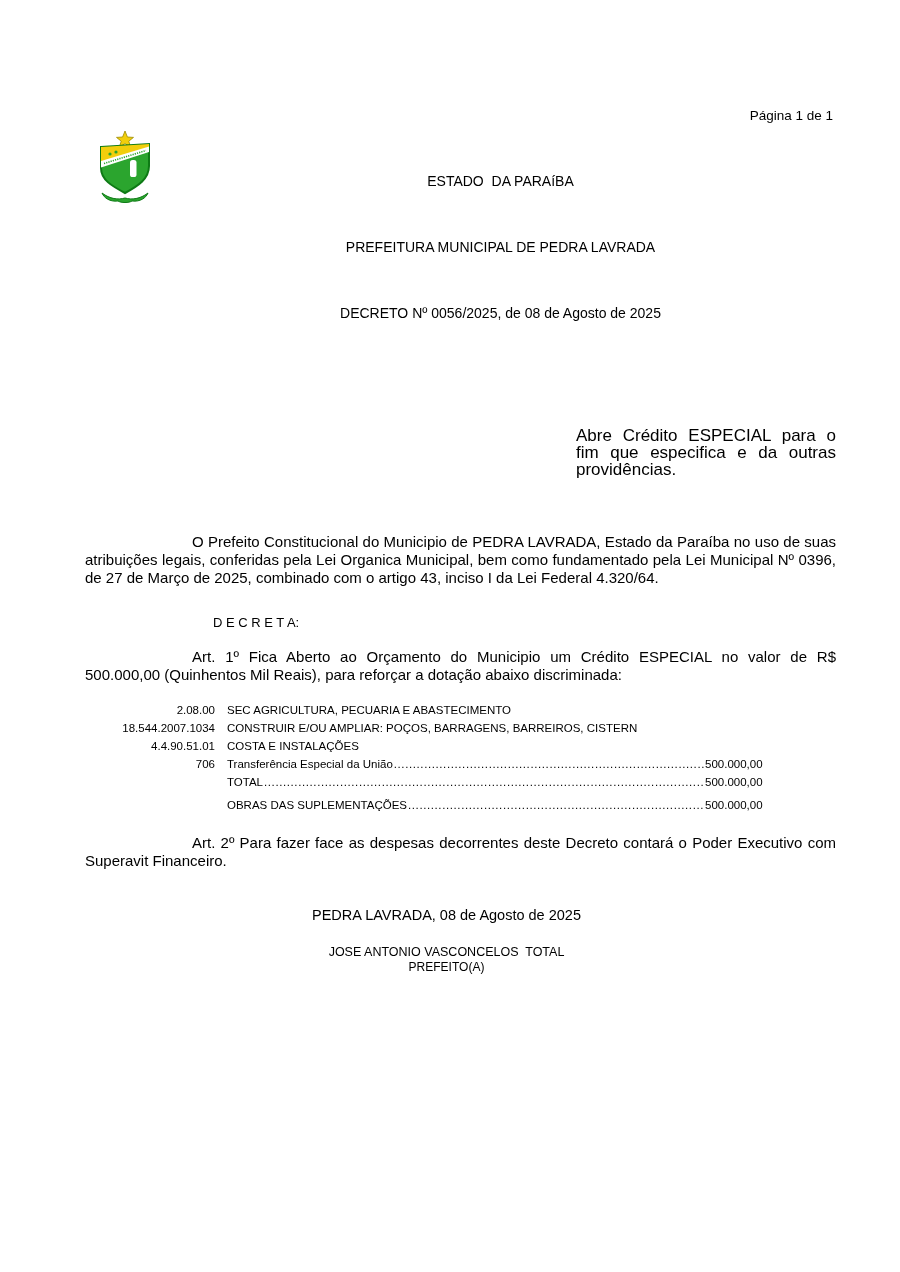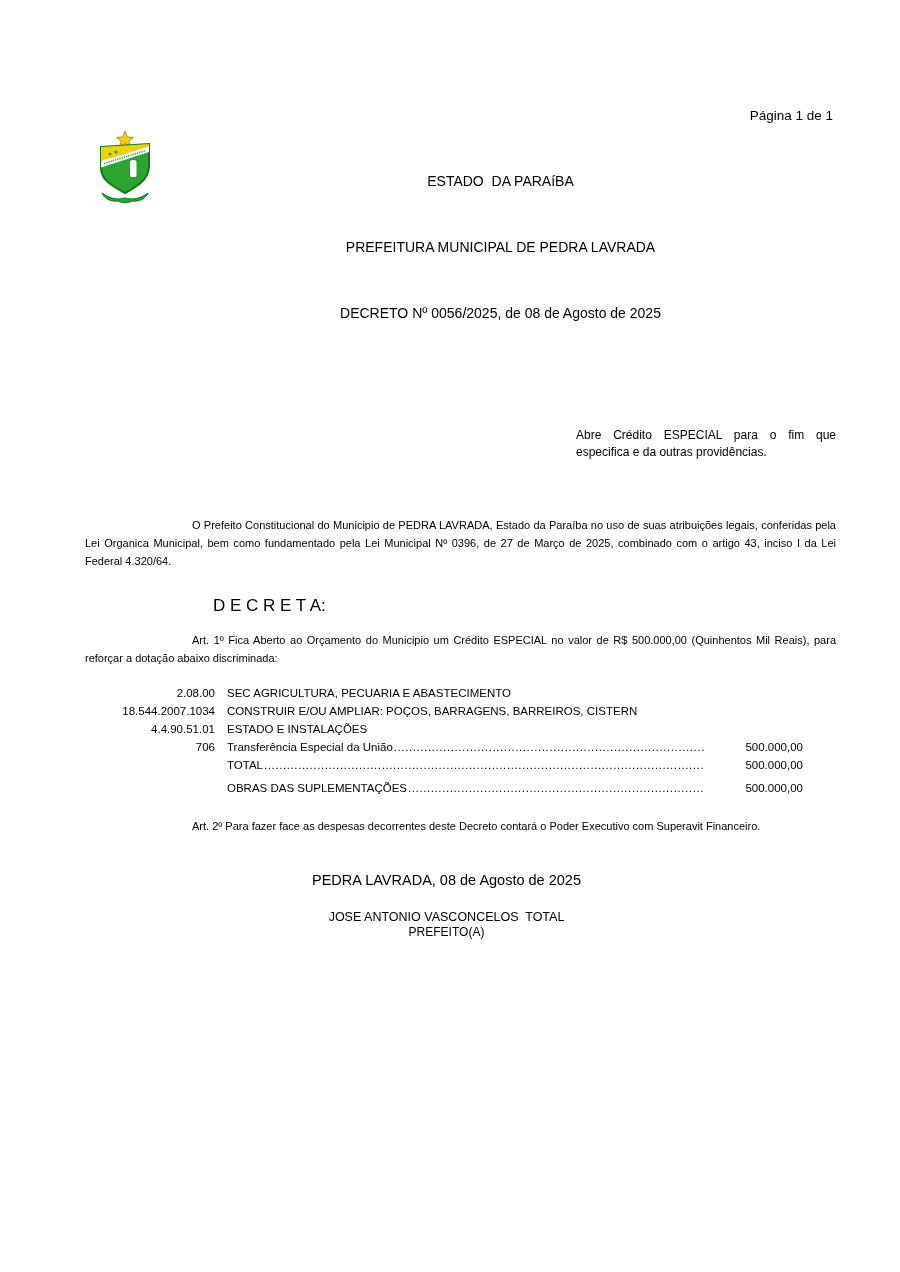--- a/index.html
+++ b/index.html
@@ -31,35 +31,35 @@
     padding-top: 126px;
     margin-left: 80px;
     text-align: center;
     font-size: 14px;
     line-height: 22px;
     white-space: pre-wrap;
   }
   .summary-block {
     width: 260px;
     margin: 59px 0 0 auto;
-    font-size: 12px;
+    font-size: 17px;
     line-height: 17px;
     text-align: justify;
   }
   .para {
     margin-top: 55px;
-    font-size: 11px;
+    font-size: 15px;
     line-height: 18px;
     text-align: justify;
     text-indent: 107px;
   }
   .decreta {
     margin-top: 27px;
     margin-left: 128px;
-    font-size: 17px;
+    font-size: 13px;
     line-height: 18px;
     white-space: pre-wrap;
   }
   .art1 { margin-top: 16px; }
   .budget-table {
     margin-top: 20px;
     margin-right: 33px; 
     font-size: 11.5px;
   }
   .t-row {
@@ -74,21 +74,21 @@
   .t-leader {
     flex: 1;
     overflow: hidden;
     height: 14px;
     margin-left: 1px;
   }
   .t-leader::after {
     content: "......................................................................................................................................................................................................";
     letter-spacing: 0.6px;
   }
-  .t-value { width: 98px; text-align: right; flex-shrink: 0; }
+  .t-value { width: 98px; text-align: left; flex-shrink: 0; }
   .art2 { margin-top: 17px; }
   .art3 {
     margin-top: 16px;
     margin-left: 128px;
     font-size: 13.5px;
     line-height: 18px;
   }
   .place-date {
     margin-top: 37px;
     margin-right: 28px;
@@ -157,21 +157,21 @@
     <div class="t-row">
       <span class="t-code">2.08.00</span>
       <span class="t-desc">SEC AGRICULTURA, PECUARIA E ABASTECIMENTO</span>
     </div>
     <div class="t-row">
       <span class="t-code">18.544.2007.1034</span>
       <span class="t-desc">CONSTRUIR E/OU AMPLIAR: POÇOS, BARRAGENS, BARREIROS, CISTERN</span>
     </div>
     <div class="t-row">
       <span class="t-code">4.4.90.51.01</span>
-      <span class="t-desc">ESTADO E INSTALAÇÕES</span>
+      <span class="t-desc">COSTA E INSTALAÇÕES</span>
     </div>
     <div class="t-row">
       <span class="t-code">706</span>
       <span class="t-desc">Transferência Especial da União</span>
       <span class="t-leader"></span>
       <span class="t-value">500.000,00</span>
     </div>
     <div class="t-row">
       <span class="t-code"></span>
       <span class="t-desc">TOTAL </span>

